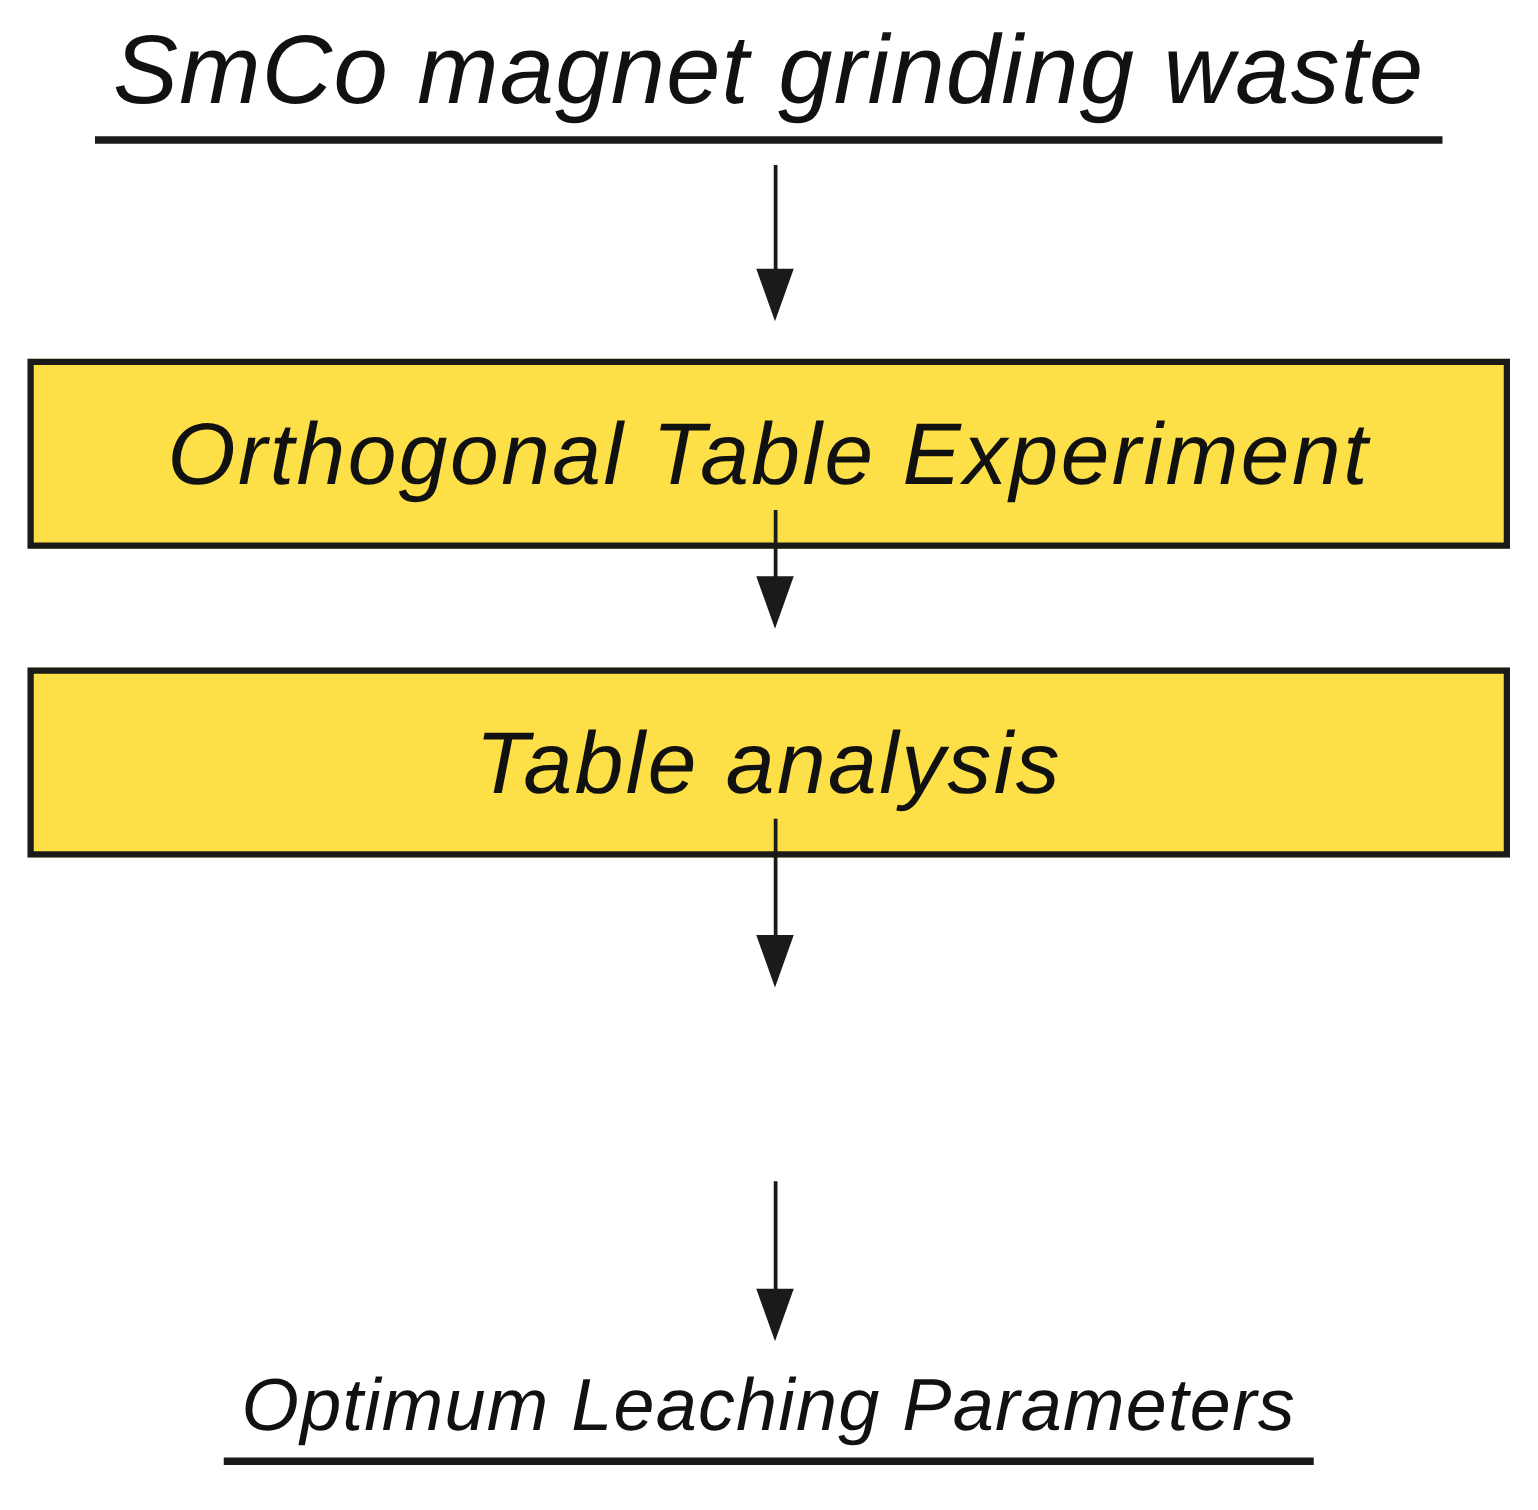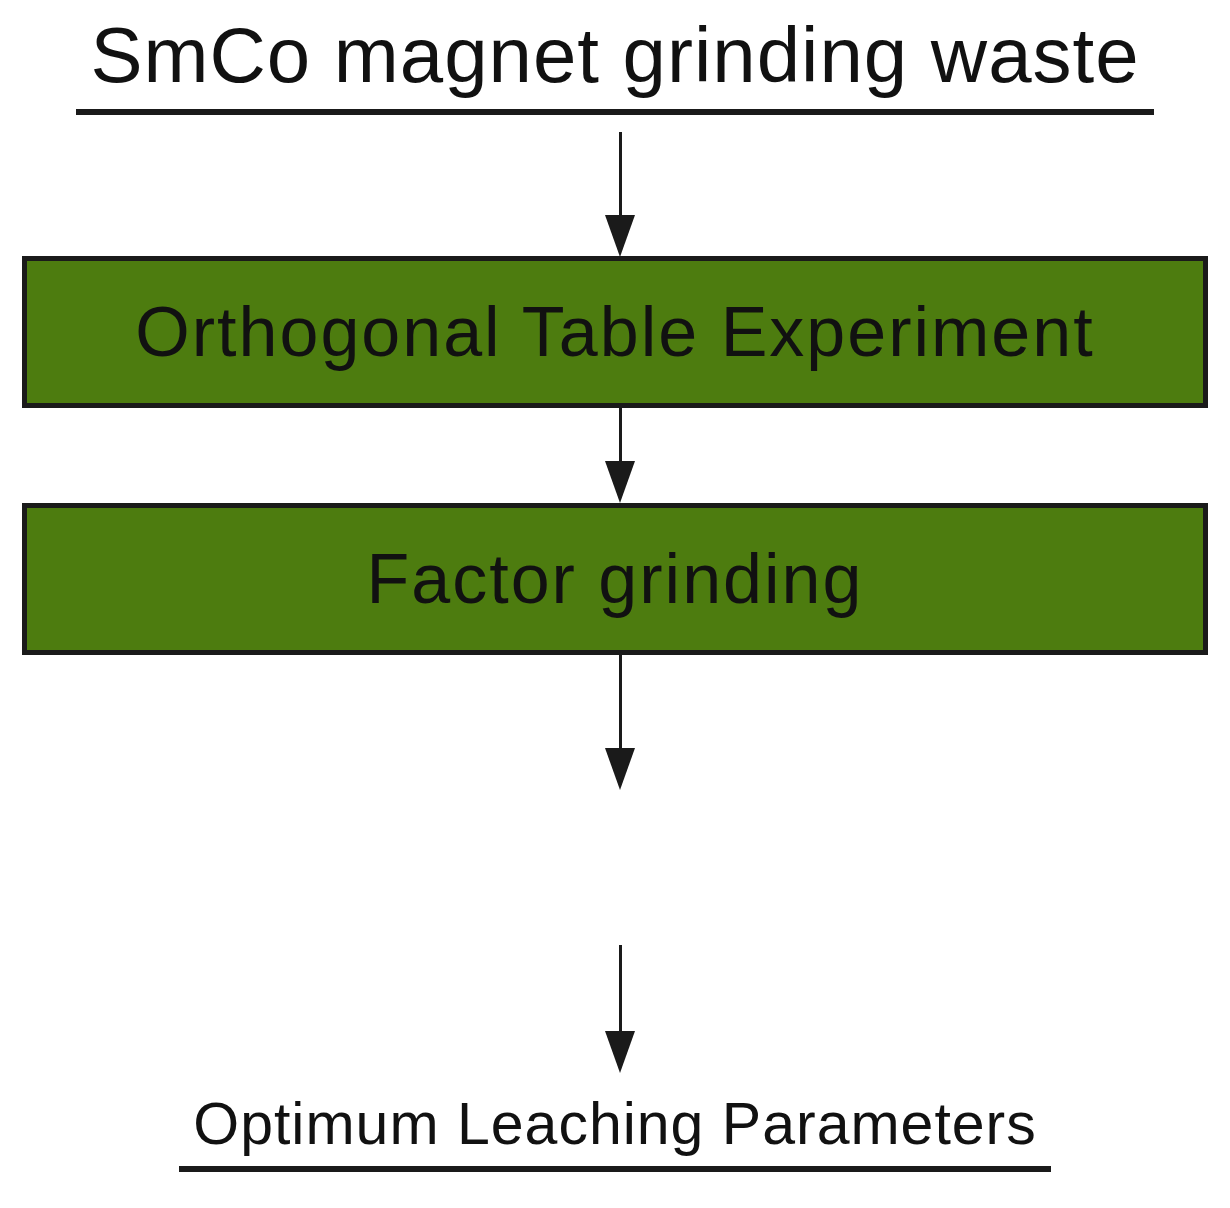--- a/index.html
+++ b/index.html
@@ -8,20 +8,21 @@
     background: #ffffff;
   }
   .page {
     position: relative;
     width: 1230px;
     height: 1208px;
     background: var(--bg, #ffffff);
     font-family: "Liberation Sans", sans-serif;
     color: var(--text, #111111);
     overflow: hidden;
+    font-style: italic;
   }
   .terminal {
     position: absolute;
     left: 0;
     width: 100%;
     text-align: center;
     white-space: nowrap;
   }
   .terminal.top {
     top: 10px;
@@ -37,27 +38,28 @@
     display: inline-block;
     padding: 0 14px 8px 14px;
     border-bottom: 6px solid var(--stroke, #1a1a1a);
   }
   .box {
     position: absolute;
     left: 22px;
     width: 1186px;
     box-sizing: border-box;
     border: 5px solid var(--stroke, #1a1a1a);
-    background: #4d7c0f;
+    background: #fde047;
     display: flex;
     align-items: center;
     justify-content: center;
     font-size: 70px;
     letter-spacing: 2px;
     white-space: nowrap;
+    margin-top: 31px;
   }
   .arrow {
     position: absolute;
     left: 620px;
     transform: translateX(-50%);
     display: flex;
     flex-direction: column;
     align-items: center;
   }
   .arrow-line {
@@ -91,21 +93,21 @@
   <div class="box" style="top:256px; height:152px;">
     <span>Orthogonal Table Experiment</span>
   </div>
 
   <div class="arrow" style="top:408px; height:95px;">
     <div class="arrow-line"></div>
     <div class="arrow-head"></div>
   </div>
 
   <div class="box" style="top:503px; height:152px;">
-    <span>Factor grinding</span>
+    <span>Table analysis</span>
   </div>
 
   <div class="arrow" style="top:655px; height:135px;">
     <div class="arrow-line"></div>
     <div class="arrow-head"></div>
   </div>
 
 
   <div class="arrow" style="top:945px; height:128px;">
     <div class="arrow-line"></div>

